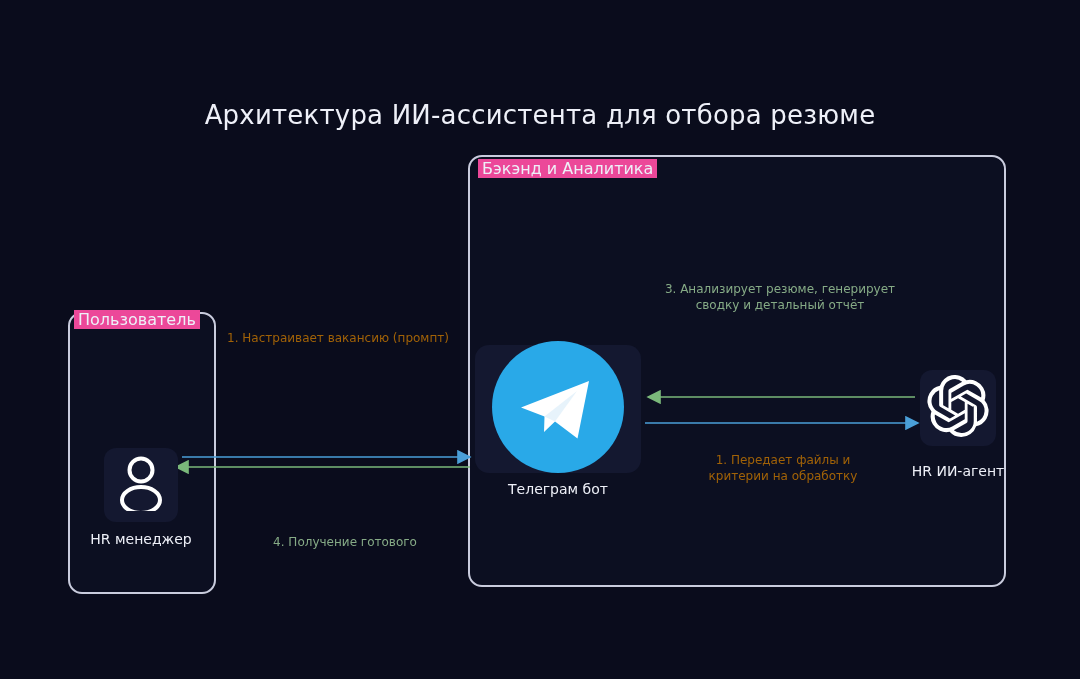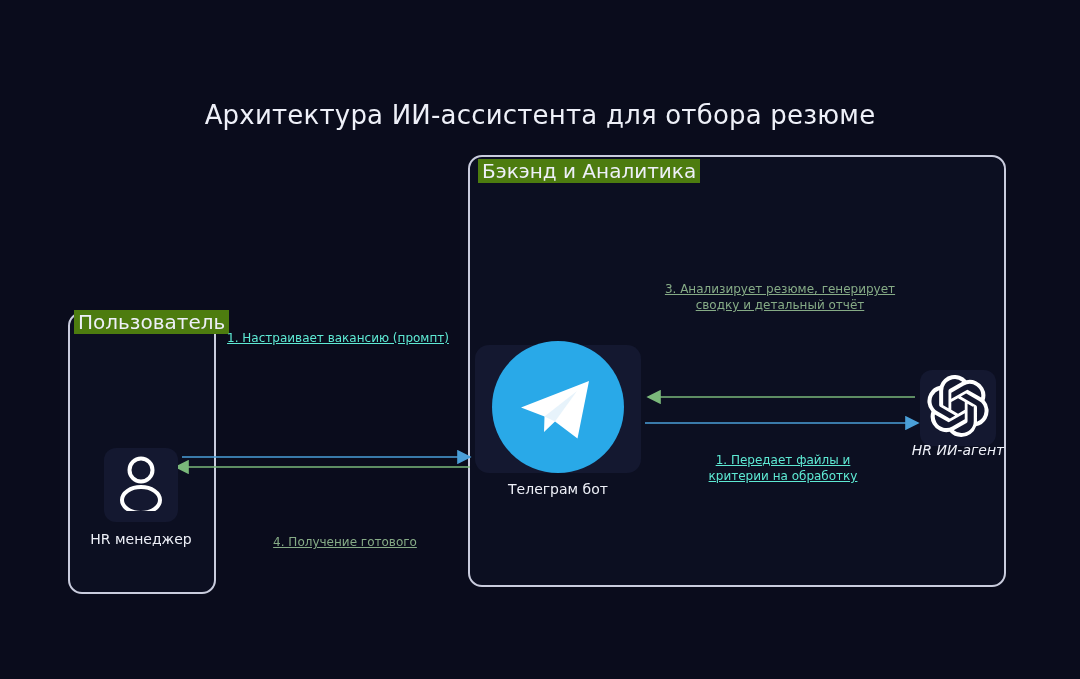--- a/index.html
+++ b/index.html
@@ -34,24 +34,24 @@
   .group-box {
     position: absolute;
     border: 2px solid #c9ccdd;
     border-radius: 14px;
     background: #0c0f21;
     box-sizing: border-box;
   }
   .group-label {
     position: absolute;
     color: #eef0f8;
-    font-size: 20px;
+    font-size: 16px;
     font-weight: 400;
     white-space: nowrap;
-    background: #4d7c0f;
+    background: #ec4899;
     padding: 0 4px;
   }
 
   #user-box   { left: 68px;  top: 312px; width: 148px; height: 282px; }
   #user-label { left: 74px;  top: 310px; }
 
   #backend-box   { left: 468px; top: 155px; width: 538px; height: 432px; }
   #backend-label { left: 478px; top: 159px; }
   .node-icon-wrap {
     position: absolute;
@@ -72,32 +72,31 @@
   
   #hr-icon-wrap { left: 104px; top: 448px; width: 74px; height: 74px; }
   #hr-caption   { left: 61px;  top: 531px; width: 160px; }
 
   
   #tg-icon-wrap { left: 475px; top: 345px; width: 166px; height: 128px; border-radius: 14px; }
   #tg-caption   { left: 478px; top: 481px; width: 160px; }
 
   
   #ai-icon-wrap { left: 920px; top: 370px; width: 76px; height: 76px; }
-  #ai-caption   { left: 878px; top: 442px; width: 160px; font-style: italic; }
+  #ai-caption   { left: 878px; top: 463px; width: 160px; }
 
   
   .edge-label {
     position: absolute;
     text-align: center;
     font-size: 12px;
     line-height: 16px;
     white-space: nowrap;
-    text-decoration: underline;
   }
-  .edge-label.blue  { color: #5eead4; }
+  .edge-label.blue  { color: #a16207; }
   .edge-label.green { color: #86ab86; }
 
   #label-1 { left: 213px; top: 330px; width: 250px; }
   #label-2 { left: 688px; top: 452px; width: 190px; }
   #label-3 { left: 650px; top: 281px; width: 260px; }
   #label-4 { left: 250px; top: 502px; width: 190px; margin-top: 32px; }
 
   #svg-edges {
     position: absolute;
     left: 0; top: 0;

